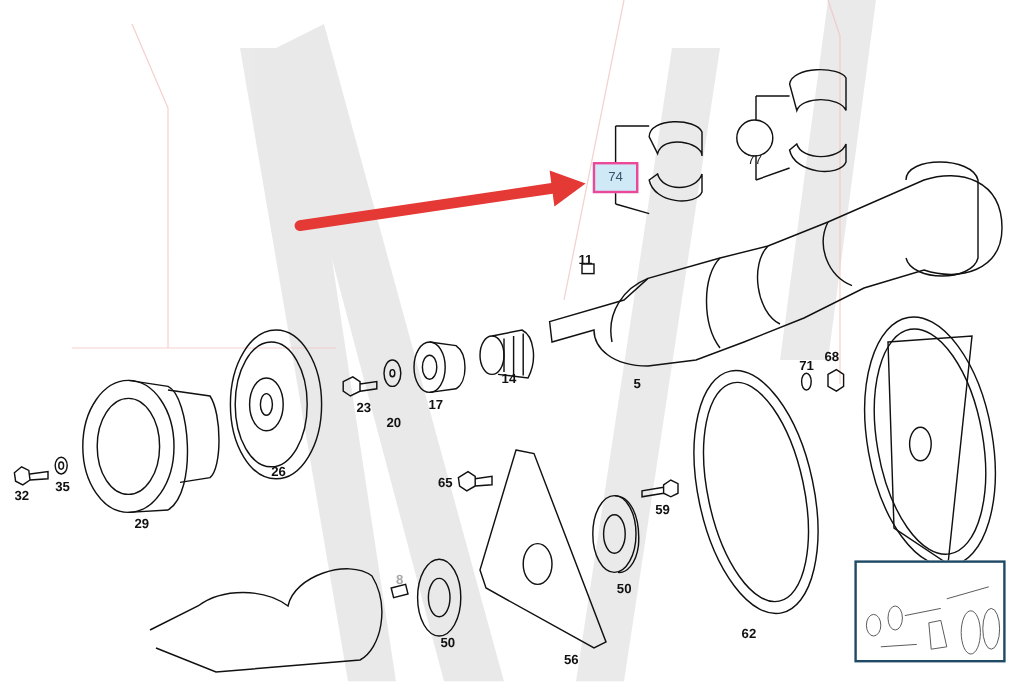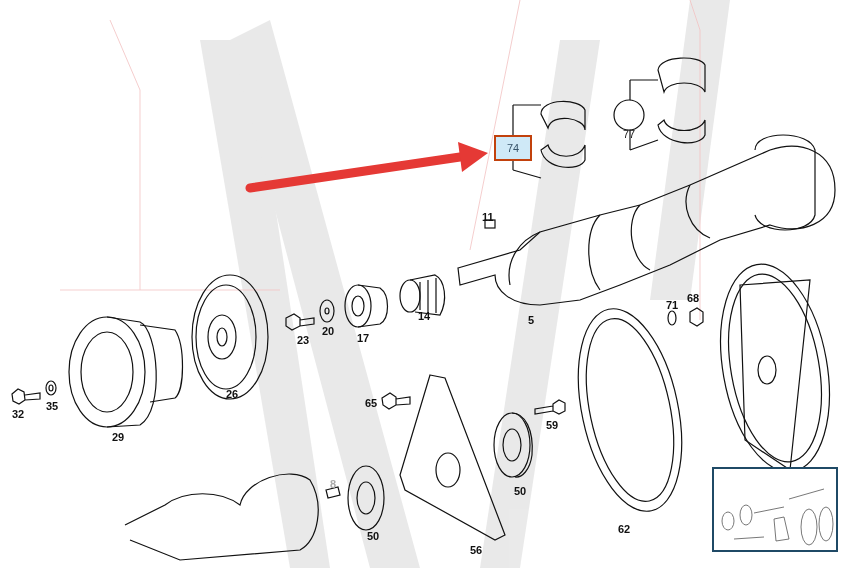--- a/index.html
+++ b/index.html
@@ -5,21 +5,21 @@
   html, body { margin:0; padding:0; background:#ffffff; }
   body { width:846px; height:568px; position:relative; overflow:hidden;
          font-family:"Liberation Sans", sans-serif; }
   #canvas { position:absolute; left:0; top:0; width:846px; height:568px; }
   .lbl { position:absolute; font-family:"Liberation Sans", sans-serif; font-weight:bold;
          font-size:11px; color:#111; line-height:1; }
   .lbl.faded { color:#aaa; }
   .callout { position:absolute; font-family:"Liberation Sans", sans-serif; font-size:11px;
              color:#222; text-align:center; }
   #hl74 { position:absolute; left:494px; top:135px; width:38px; height:26px;
-          border:2px solid #c2410c; background:#cfe9f7; box-sizing:border-box; }
+          border:2px solid #ec4899; background:#cfe9f7; box-sizing:border-box; }
   #hl74 span { display:block; text-align:center; line-height:22px; font-size:11px; color:#37546a; }
   #thumb { position:absolute; left:712px; top:467px; width:126px; height:85px;
            border:2px solid #1f4a66; background:#fff; box-sizing:border-box; }
 </style>
 </head>
 <body>
 
 <svg id="canvas" viewBox="0 0 846 568" xmlns="http://www.w3.org/2000/svg">
 
   <g fill="#e6e6e6" stroke="none" opacity="0.85">
@@ -120,21 +120,21 @@
 
 <div class="callout" style="left:617px;top:109px;width:24px;margin-top:19px;">
   <span>77</span>
 </div>
 
 <div class="lbl" style="left:528px;top:315px;">5</div>
 <div class="lbl faded" style="left:330px;top:479px;">8</div>
 <div class="lbl" style="left:482px;top:212px;">11</div>
 <div class="lbl" style="left:418px;top:311px;">14</div>
 <div class="lbl" style="left:357px;top:333px;">17</div>
-<div class="lbl" style="left:322px;top:326px;">20</div>
+<div class="lbl" style="left:322px;top:348px;">20</div>
 <div class="lbl" style="left:297px;top:335px;">23</div>
 <div class="lbl" style="left:226px;top:389px;">26</div>
 <div class="lbl" style="left:112px;top:432px;">29</div>
 <div class="lbl" style="left:12px;top:409px;">32</div>
 <div class="lbl" style="left:46px;top:401px;">35</div>
 <div class="lbl" style="left:514px;top:486px;">50</div>
 <div class="lbl" style="left:367px;top:531px;">50</div>
 <div class="lbl" style="left:470px;top:545px;">56</div>
 <div class="lbl" style="left:546px;top:420px;">59</div>
 <div class="lbl" style="left:618px;top:484px;margin-top:40px;">62</div>

